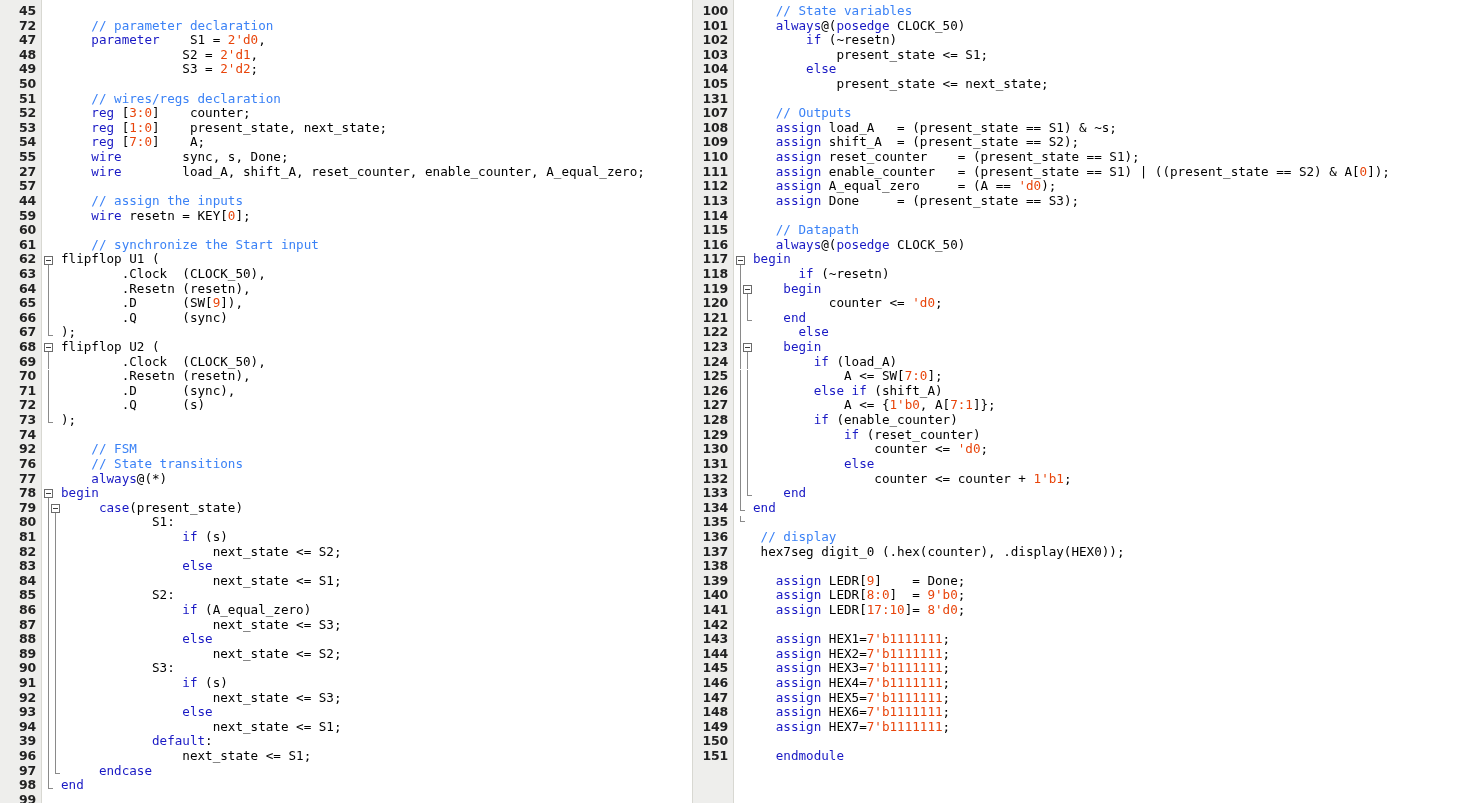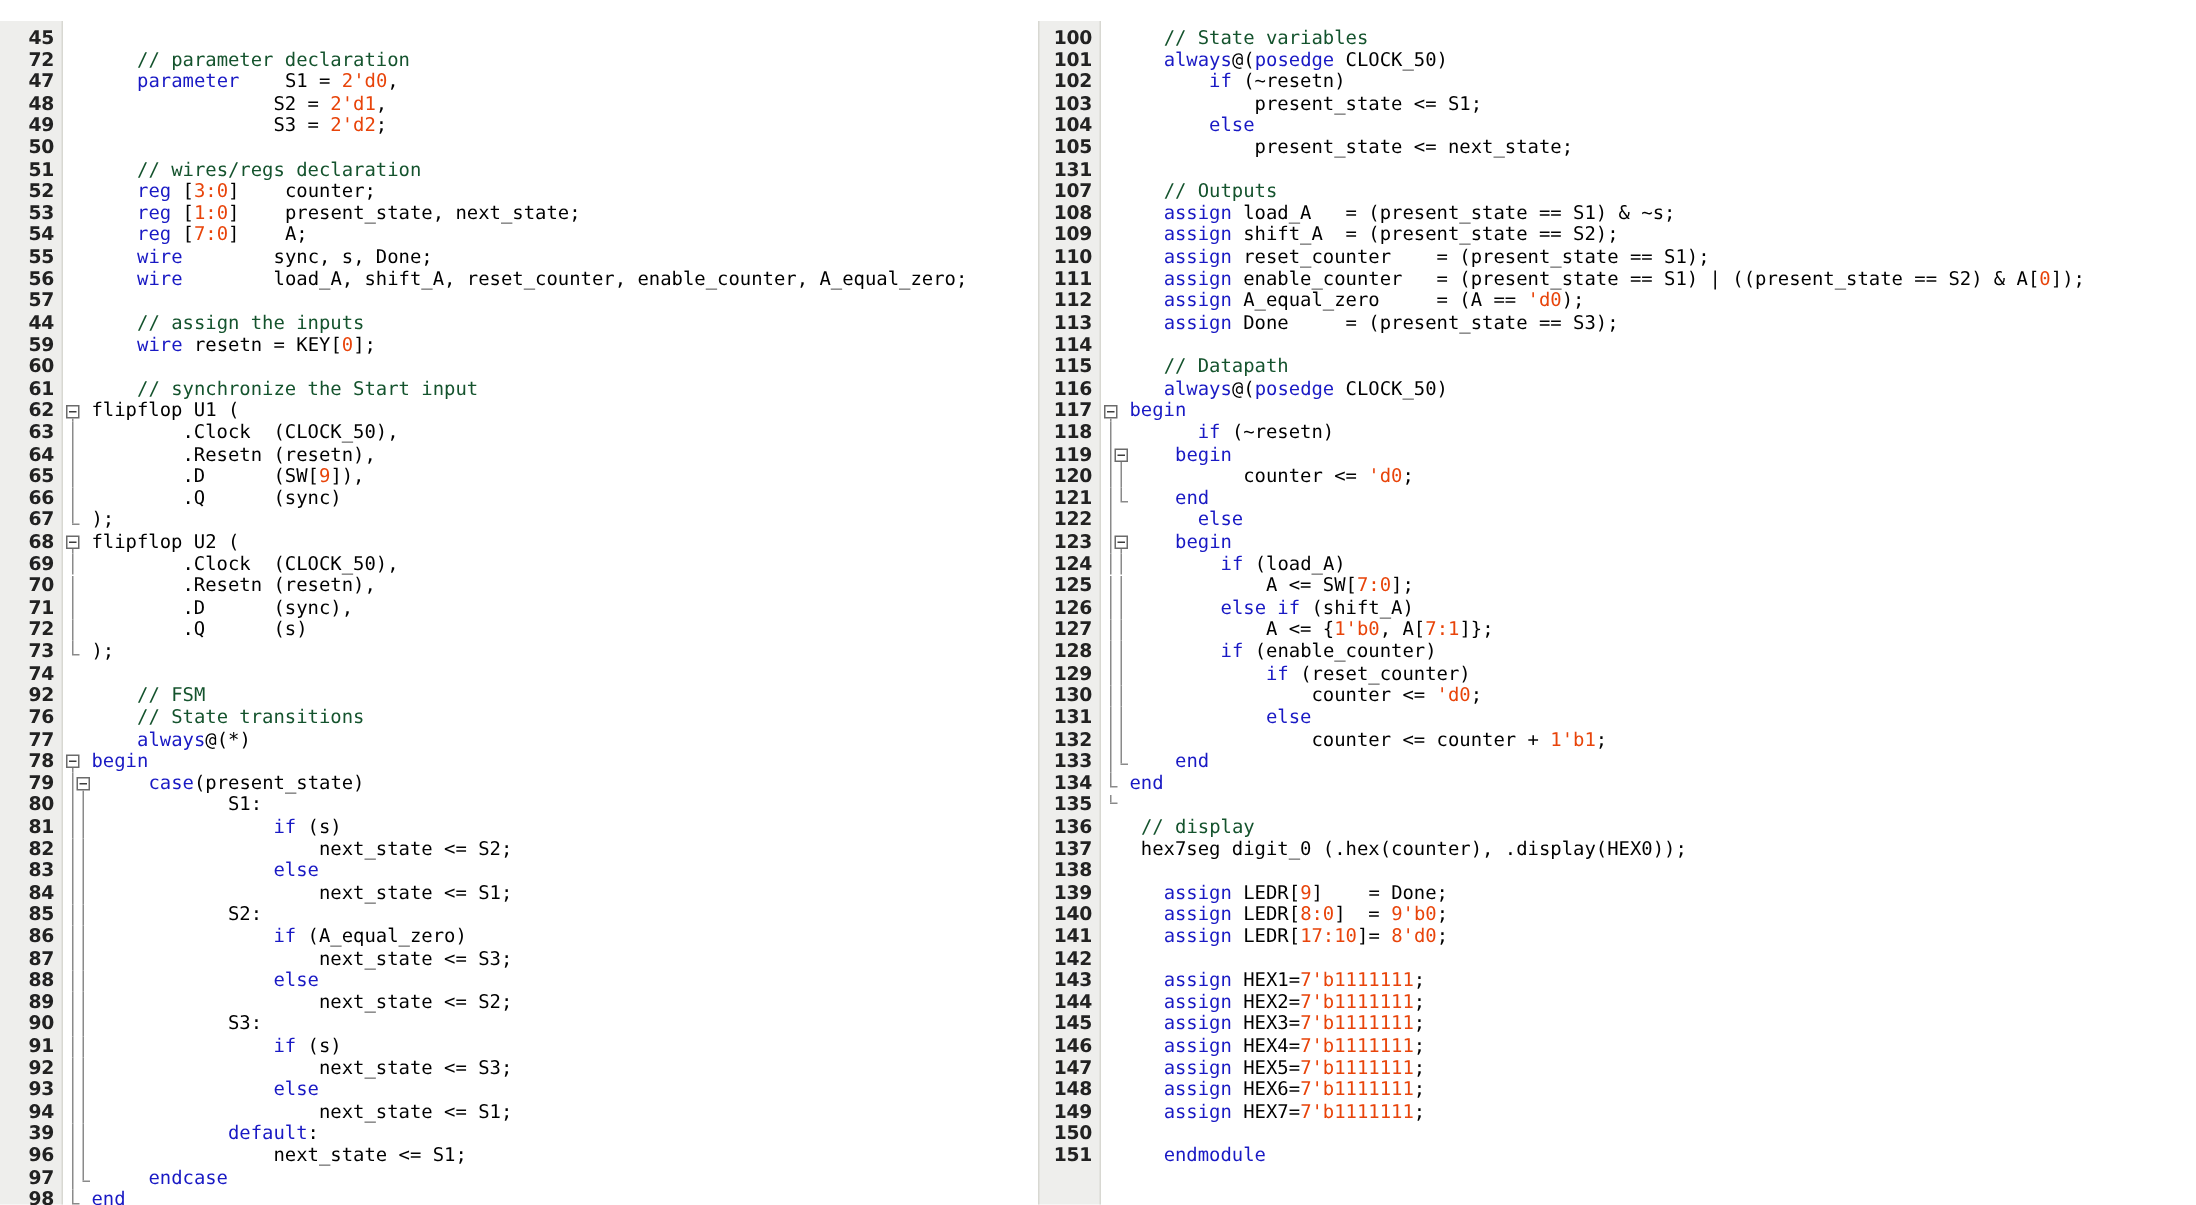--- a/index.html
+++ b/index.html
@@ -1,21 +1,21 @@
 <!DOCTYPE html>
 <html><head>
 <meta charset="utf-8">
 <style>
   html,body{margin:0;padding:0;}
   body{
     width:1464px;height:803px;background:#ffffff;overflow:hidden;
     font-family:"DejaVu Sans Mono","Liberation Mono",monospace;
   }
   .editor{position:absolute;inset:0;display:block;}
-  .col{position:absolute;top:14px;bottom:0;display:flex;}
+  .col{position:absolute;top:0;bottom:0;display:flex;}
   .col-left{left:0;width:692px;}
   .col-right{left:692px;width:772px;}
   .gutter{
     width:42px;flex:0 0 42px;background:#eeeeec;
     border-right:1px solid #d8d8d2;
     box-sizing:border-box;position:relative;z-index:3;
   }
   .col-right .gutter{border-left:1px solid #d8d8d2;}
   .ln{
     height:14.62px;line-height:14.62px;text-align:right;
@@ -25,21 +25,21 @@
   }
   .foldcol{
     width:17px;flex:0 0 17px;background:#ffffff;position:relative;z-index:2;
   }
   .code{
     flex:1 1 auto;position:relative;background:transparent;z-index:1;
     font-size:12.6px;white-space:pre;color:#000000;
   }
   .cl{height:14.62px;line-height:14.62px;padding-left:2px;}
   .kw{color:#1919c4;}
-  .cm{color:#14532d;}
+  .cm{color:#3b82f6;}
   .num{color:#e8440a;}
   .pl{color:#000000;}
 
   
   .fbox{
     position:absolute;width:9px;height:9px;border:1px solid #6b6b6b;
     background:#ffffff;box-sizing:border-box;
   }
   .fbox:before{
     content:"";position:absolute;left:1px;right:1px;top:3px;
@@ -58,21 +58,21 @@
         <div class="ln">72</div>
         <div class="ln">47</div>
         <div class="ln">48</div>
         <div class="ln">49</div>
         <div class="ln">50</div>
         <div class="ln">51</div>
         <div class="ln">52</div>
         <div class="ln">53</div>
         <div class="ln">54</div>
         <div class="ln">55</div>
-        <div class="ln">56</div>
+        <div class="ln">27</div>
         <div class="ln">57</div>
         <div class="ln">44</div>
         <div class="ln">59</div>
         <div class="ln">60</div>
         <div class="ln">61</div>
         <div class="ln">62</div>
         <div class="ln">63</div>
         <div class="ln">64</div>
         <div class="ln">65</div>
         <div class="ln">66</div>

